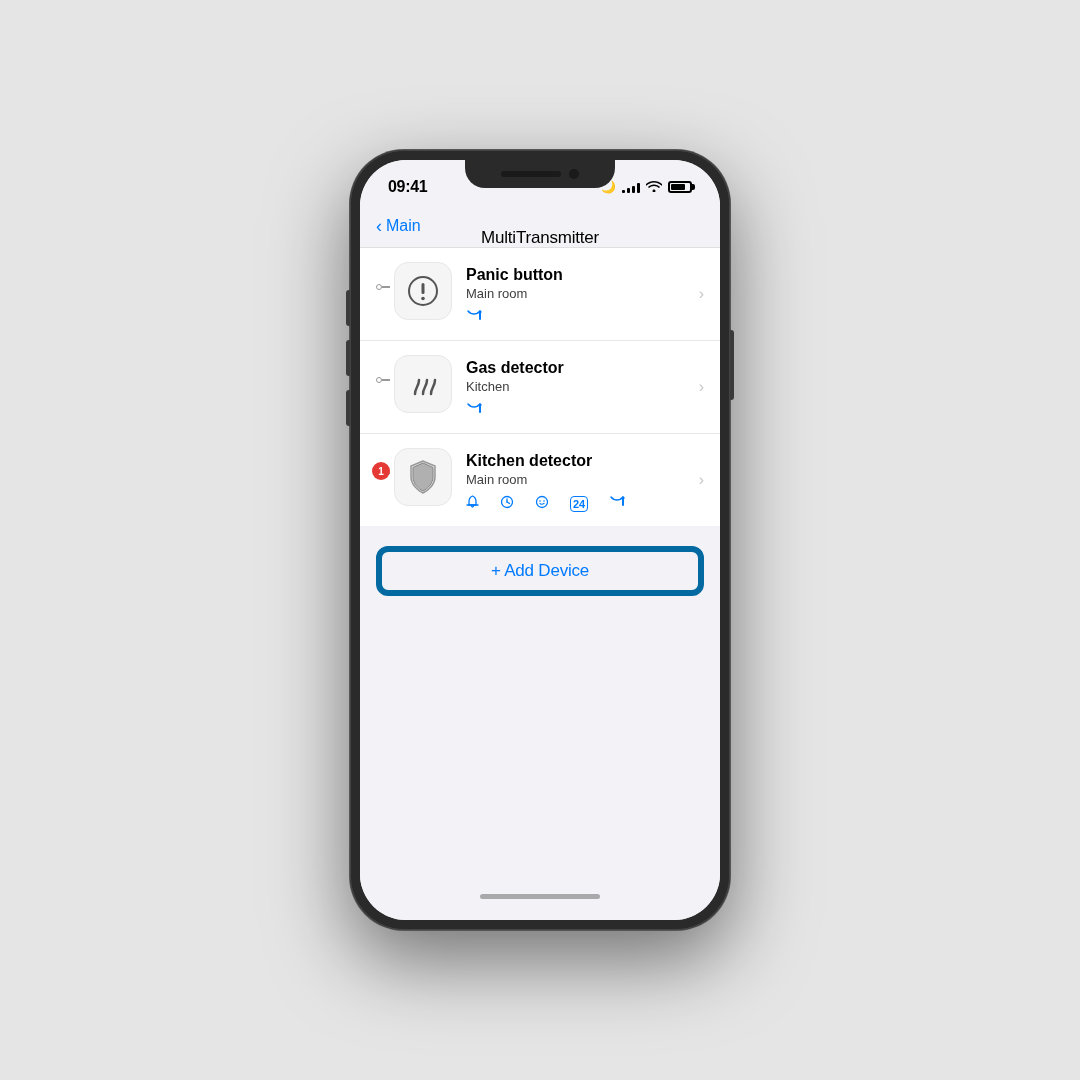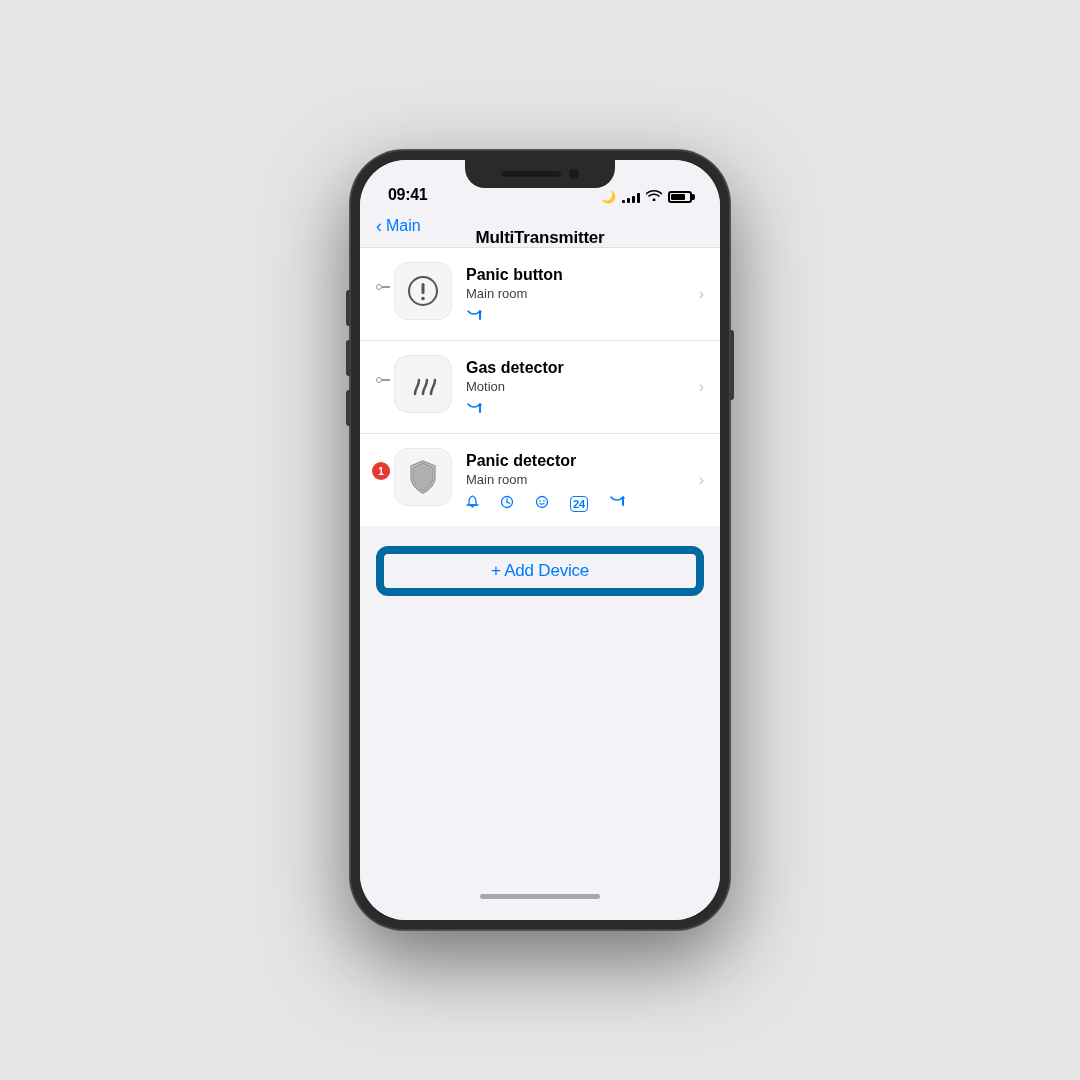--- a/index.html
+++ b/index.html
@@ -89,21 +89,21 @@
       height: 10px;
       background: #1a1a1a;
       border-radius: 50%;
     }
 
     
     .status-bar {
       height: 44px;
       background: #f2f2f7;
       display: flex;
-      align-items: flex-end;
+      align-items: center;
       justify-content: space-between;
       padding: 0 28px;
       padding-top: 10px;
       flex-shrink: 0;
     }
 
     .status-time {
       font-size: 16px;
       font-weight: 600;
       color: #000;
@@ -188,21 +188,21 @@
     }
 
     .back-chevron {
       font-size: 18px;
       font-weight: 300;
       line-height: 1;
     }
 
     .nav-title {
       font-size: 17px;
-      font-weight: 700;
+      font-weight: 400;
       color: #000;
       letter-spacing: -0.2px;
       margin-top: 25px;
     }
 
     
     .content {
       flex: 1;
       overflow-y: auto;
       background: #f2f2f7;
@@ -317,21 +317,21 @@
     }
 
     
     .add-device-section {
       padding: 20px 16px;
     }
 
     .add-device-btn {
       width: 100%;
       height: 50px;
-      border: 8px solid #0369a1;
+      border: 6px solid #0369a1;
       border-radius: 12px;
       background: transparent;
       color: #007aff;
       font-size: 17px;
       font-weight: 500;
       cursor: pointer;
       display: flex;
       align-items: center;
       justify-content: center;
       gap: 8px;
@@ -460,21 +460,21 @@
           </div>
           <div class="device-icon-wrap">
             <svg class="gas-icon-svg" viewBox="0 0 32 36" fill="none">
               <path d="M8 28 C8 22 12 20 12 14" stroke="#555" stroke-width="2.5" stroke-linecap="round" fill="none"></path>
               <path d="M16 28 C16 22 20 20 20 14" stroke="#555" stroke-width="2.5" stroke-linecap="round" fill="none"></path>
               <path d="M24 28 C24 22 28 20 28 14" stroke="#555" stroke-width="2.5" stroke-linecap="round" fill="none"></path>
             </svg>
           </div>
           <div class="device-info">
             <div class="device-name">Gas detector</div>
-            <div class="device-room">Motion</div>
+            <div class="device-room">Kitchen</div>
             <div class="device-status-icons">
               <span class="status-icon-small">
                 <svg width="16" height="14" viewBox="0 0 16 14" fill="none">
                   <path d="M14 2C14 2 11.5 5 8 5C4.5 5 2 2 2 2" stroke="#007aff" stroke-width="1.5" stroke-linecap="round"></path>
                   <path d="M14 2L15 3" stroke="#007aff" stroke-width="1.5" stroke-linecap="round"></path>
                   <rect x="13" y="2" width="2" height="9" rx="1" fill="#007aff"></rect>
                 </svg>
               </span>
             </div>
           </div>
@@ -490,21 +490,21 @@
             <div class="connector-line"></div>
           </div>
           <div class="device-icon-wrap">
             <svg class="shield-icon-svg" viewBox="0 0 32 36" fill="none">
               <path d="M16 2L4 7V18C4 25 10 31 16 34C22 31 28 25 28 18V7L16 2Z" fill="#e0e0e0" stroke="#999" stroke-width="1.5"></path>
               <path d="M16 4L6 8.5V18C6 24 11 29.5 16 32C21 29.5 26 24 26 18V8.5L16 4Z" fill="#b0b0b0"></path>
               <path d="M16 4L6 8.5V18C6 24 11 29.5 16 32C21 29.5 26 24 26 18V8.5L16 4Z" fill="none" stroke="#888" stroke-width="1"></path>
             </svg>
           </div>
           <div class="device-info">
-            <div class="device-name">Panic detector</div>
+            <div class="device-name">Kitchen detector</div>
             <div class="device-room">Main room</div>
             <div class="device-status-icons">
 
               <span class="status-icon-small">
                 <svg width="13" height="14" viewBox="0 0 13 14" fill="none">
                   <path d="M6.5 1C6.5 1 3 2.5 3 6.5V10H10V6.5C10 2.5 6.5 1 6.5 1Z" stroke="#007aff" stroke-width="1.3" fill="none"></path>
                   <path d="M5.5 10.5C5.5 11.33 5.94 12 6.5 12C7.06 12 7.5 11.33 7.5 10.5" stroke="#007aff" stroke-width="1.3" stroke-linecap="round"></path>
                   <line x1="1" y1="10" x2="12" y2="10" stroke="#007aff" stroke-width="1.3" stroke-linecap="round"></line>
                 </svg>
               </span>

